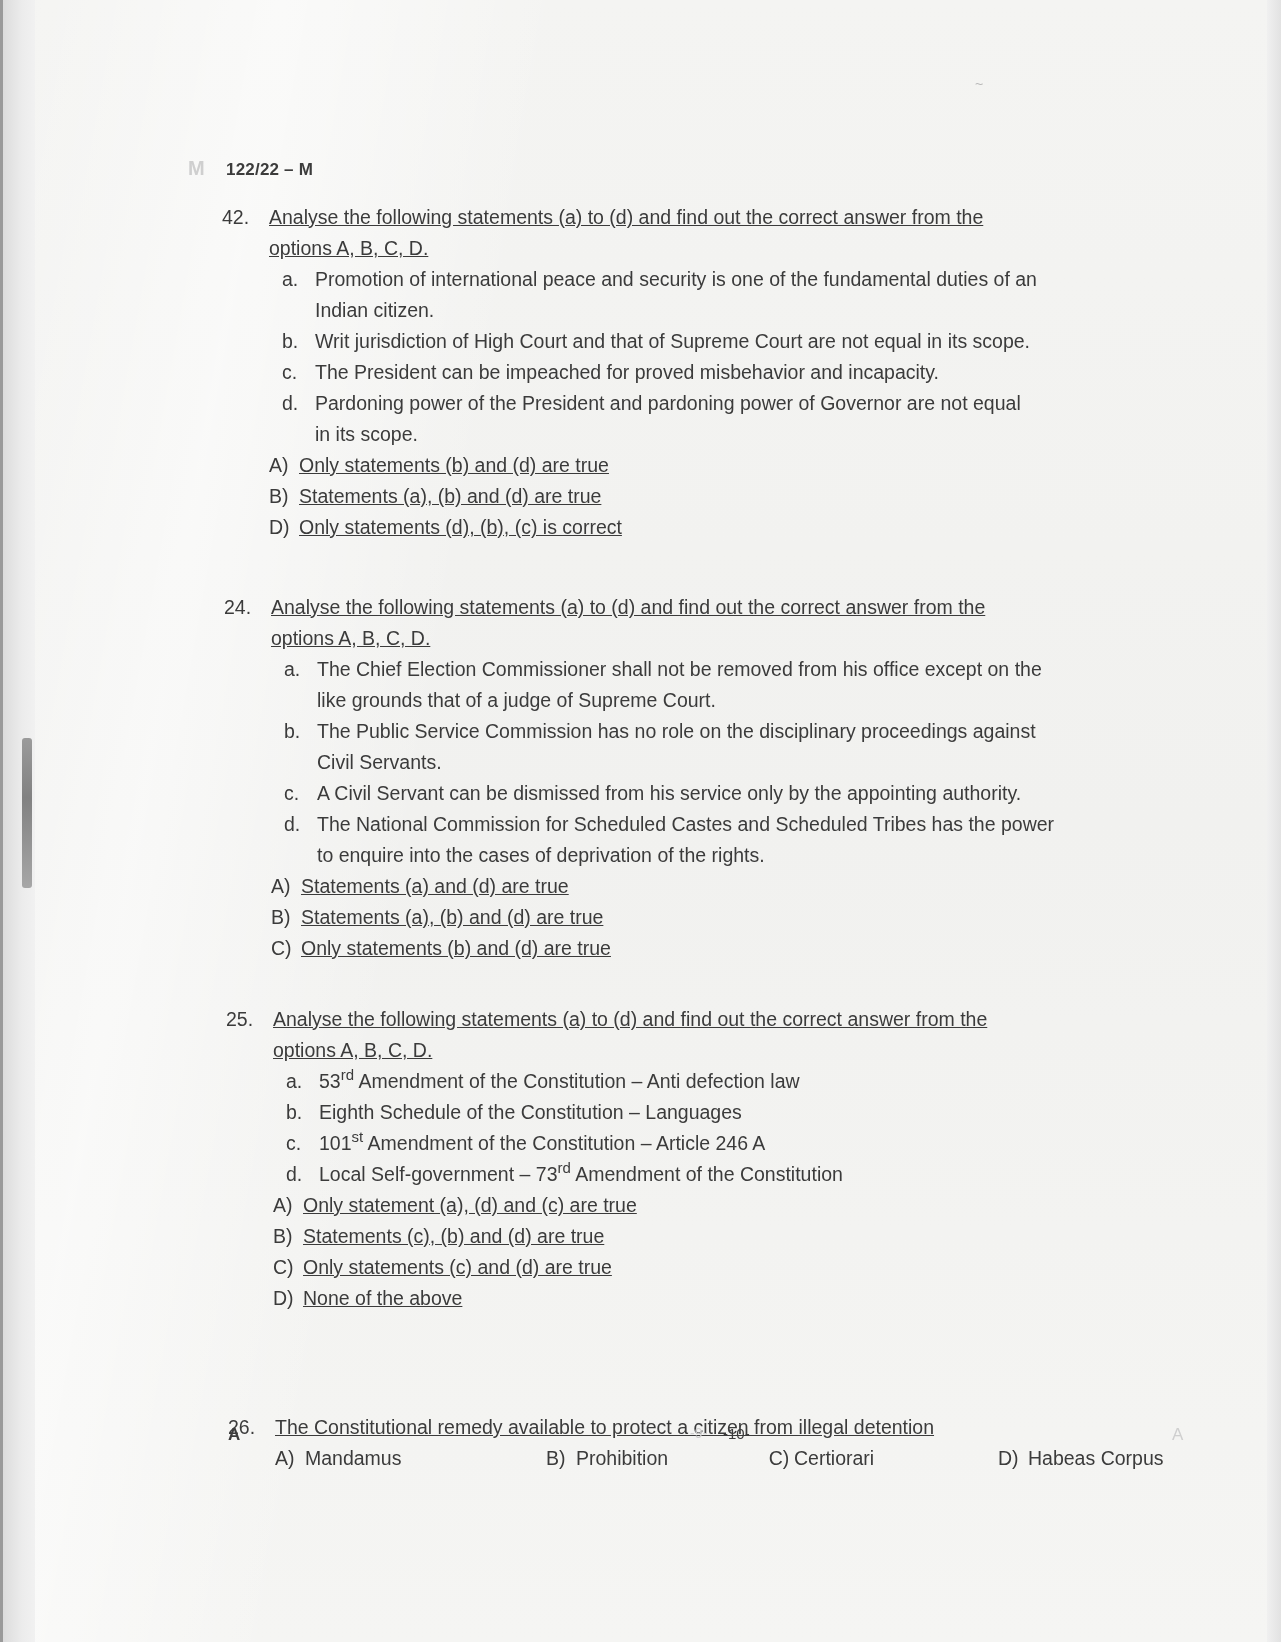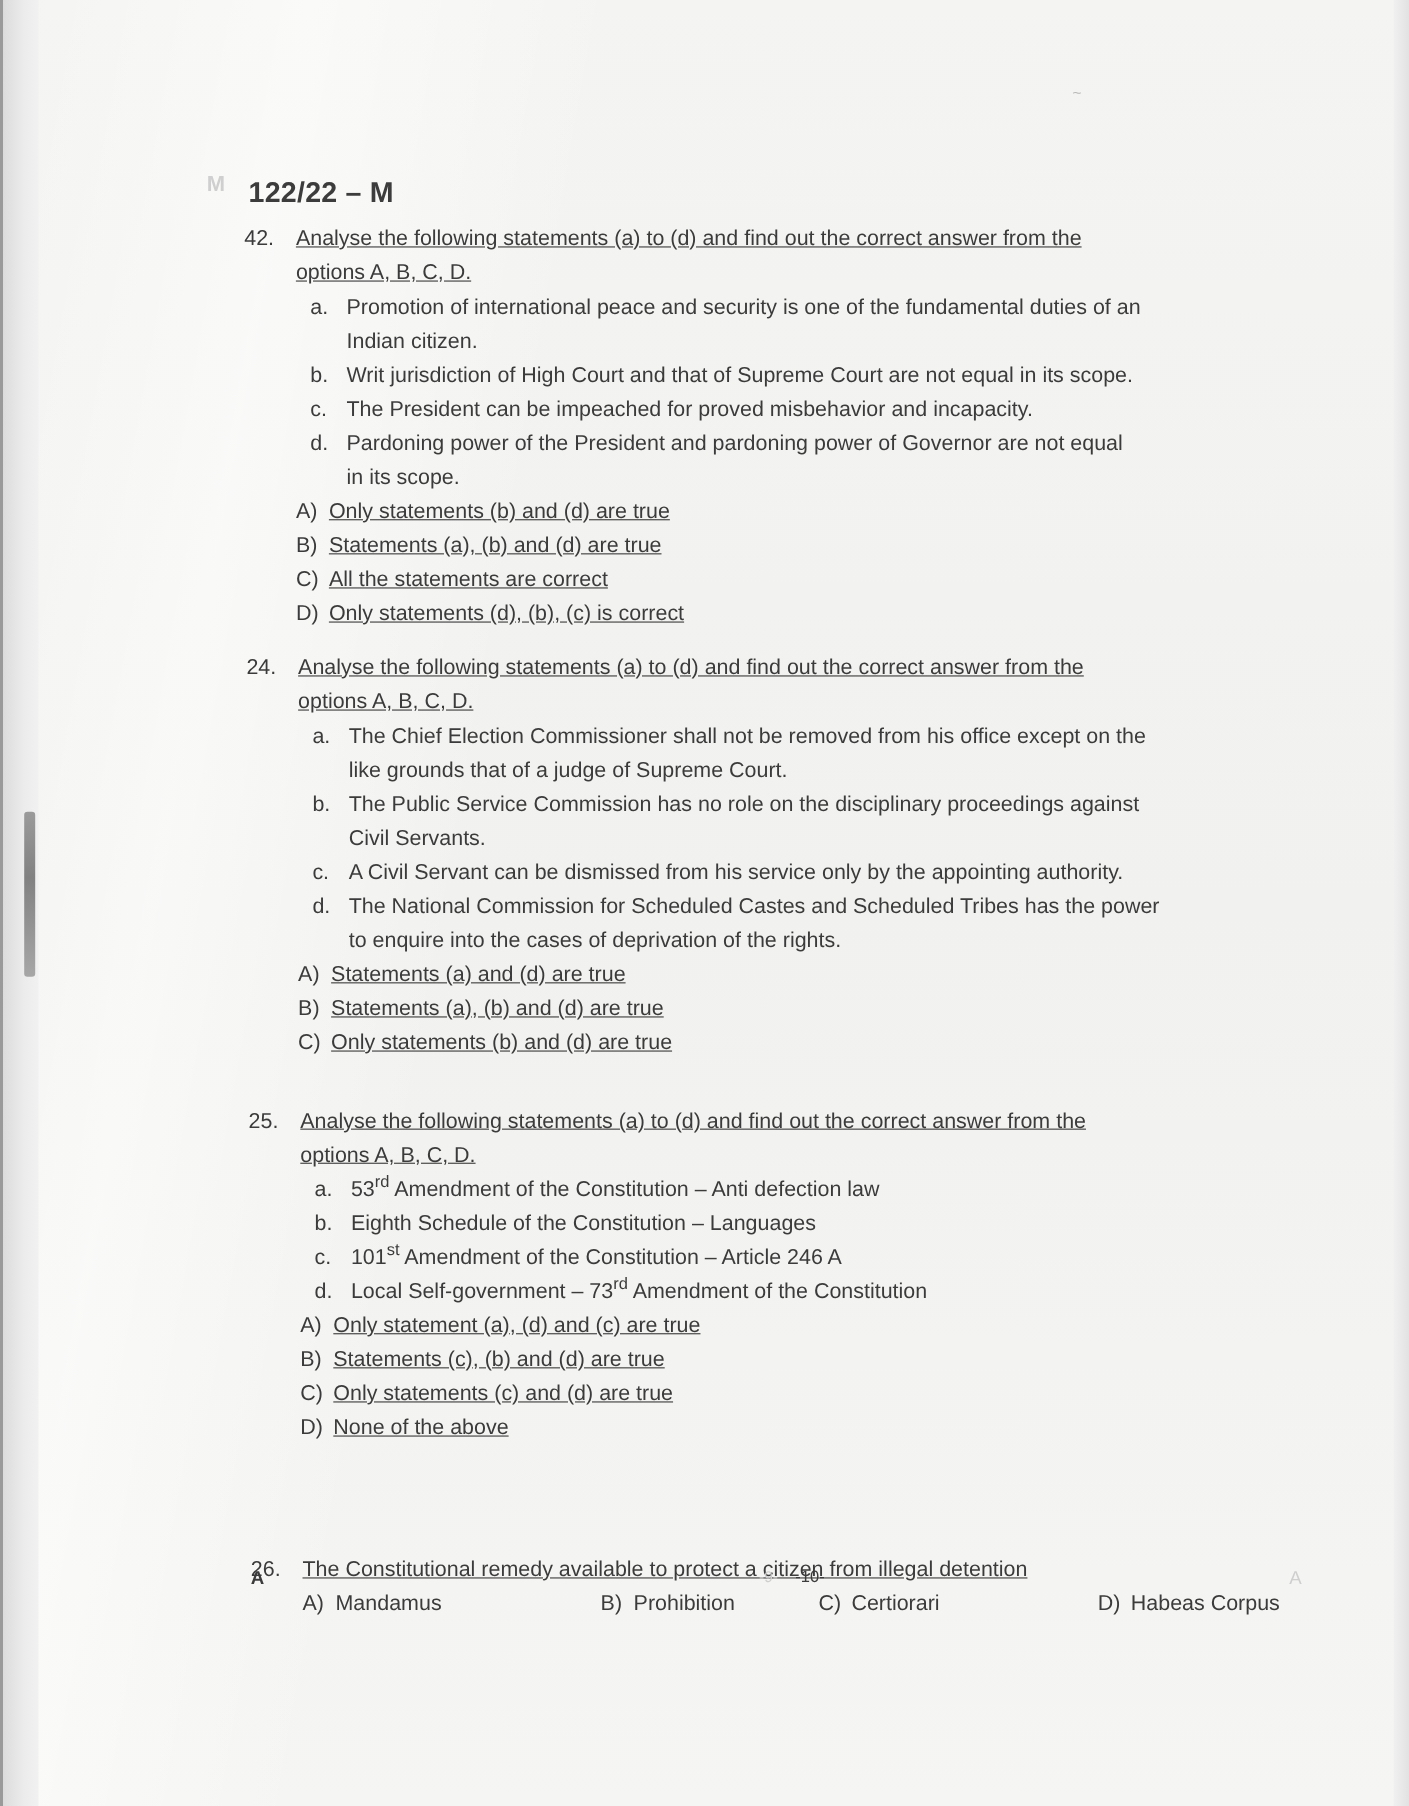--- a/index.html
+++ b/index.html
@@ -53,21 +53,21 @@
     .smudge {
       position: absolute;
       left: 975px; top: 76px;
       width: 32px; height: 10px;
       color: #b8b8b8;
       font-size: 14px;
     }
     .header-code {
       position: absolute;
       left: 226px; top: 160px;
-      font-size: 26px;
+      font-size: 17px;
       font-weight: bold;
       color: #3c3c3c;
       letter-spacing: 0.2px;
     }
     .ghost-header {
       position: absolute;
       left: 188px; top: 157px;
       font-size: 20px;
       font-weight: bold;
       color: #d6d6d6;
@@ -176,21 +176,20 @@
       <span class="lbl">c.</span>
       <span class="txt">The President can be impeached for proved misbehavior and incapacity.</span>
     </div>
     <div class="stmt">
       <span class="lbl">d.</span>
       <span class="txt">Pardoning power of the President and pardoning power of Governor are not equal</span>
       <span class="txt">in its scope.</span>
     </div>
     <div class="opt"><span class="lbl">A)</span><span>Only statements (b) and (d) are true</span></div>
     <div class="opt"><span class="lbl">B)</span><span>Statements (a), (b) and (d) are true</span></div>
-    <div class="opt"><span class="lbl">C)</span><span>All the statements are correct</span></div>
     <div class="opt"><span class="lbl">D)</span><span>Only statements (d), (b), (c) is correct</span></div>
   </div>
 
   <div class="question" style="left:224px; top:592px; width:1000px;">
     <div class="q-row">
       <span class="q-num">24.</span>
       <span class="q-text">Analyse the following statements (a) to (d) and find out the correct answer from the</span>
       <span class="q-text">options A, B, C, D.</span>
     </div>
     <div class="stmt">
@@ -246,21 +245,21 @@
   </div>
 
   <div class="question" style="left:228px; top:1412px; width:1000px;">
     <div class="q-row">
       <span class="q-num">26.</span>
       <span class="q-text">The Constitutional remedy available to protect a citizen from illegal detention</span>
     </div>
     <div class="inline-opts">
       <span class="io" style="left:47px;"><span class="lbl">A)</span><span>Mandamus</span></span>
       <span class="io" style="left:318px;"><span class="lbl">B)</span><span>Prohibition</span></span>
-      <span class="io" style="left:516px;"><span class="lbl">C)</span><span>Certiorari</span></span>
+      <span class="io" style="left:536px;text-align:center;"><span class="lbl">C)</span><span>Certiorari</span></span>
       <span class="io" style="left:770px;"><span class="lbl">D)</span><span>Habeas Corpus</span></span>
     </div>
   </div>
 
   <div class="footer" style="left:228px; font-weight:bold;">A</div>
   <div class="footer ghost" style="left:690px; font-size:14px;">-9-</div>
   <div class="footer" style="left:723px; font-size:15px;">-10-</div>
   <div class="footer ghost" style="left:1172px;">A</div>
 </div>
 

